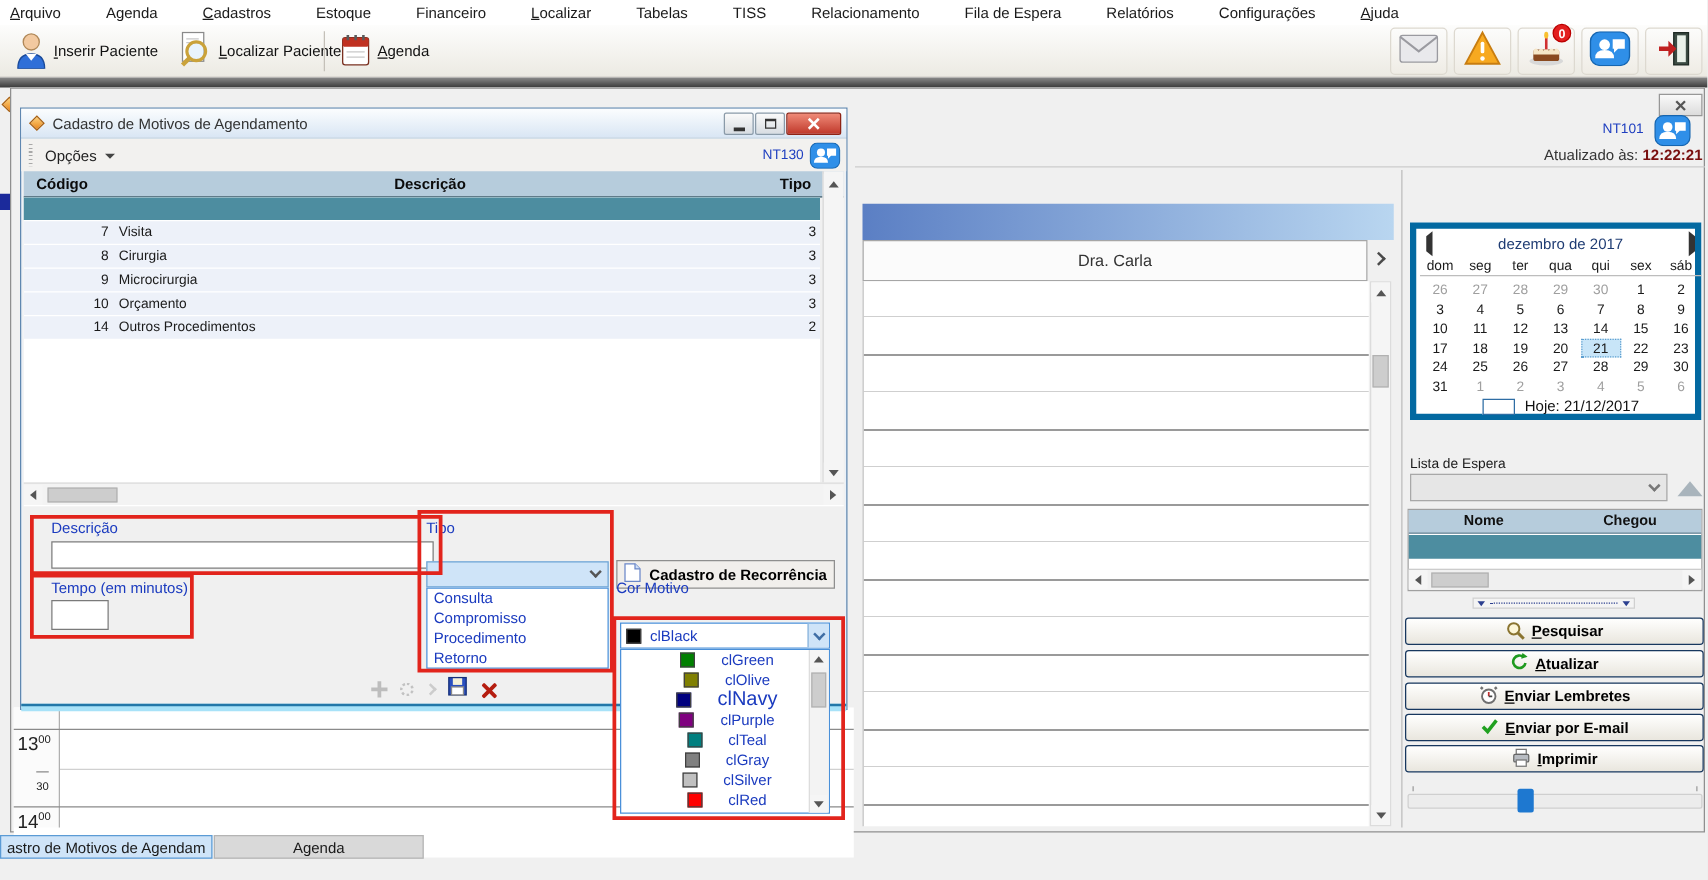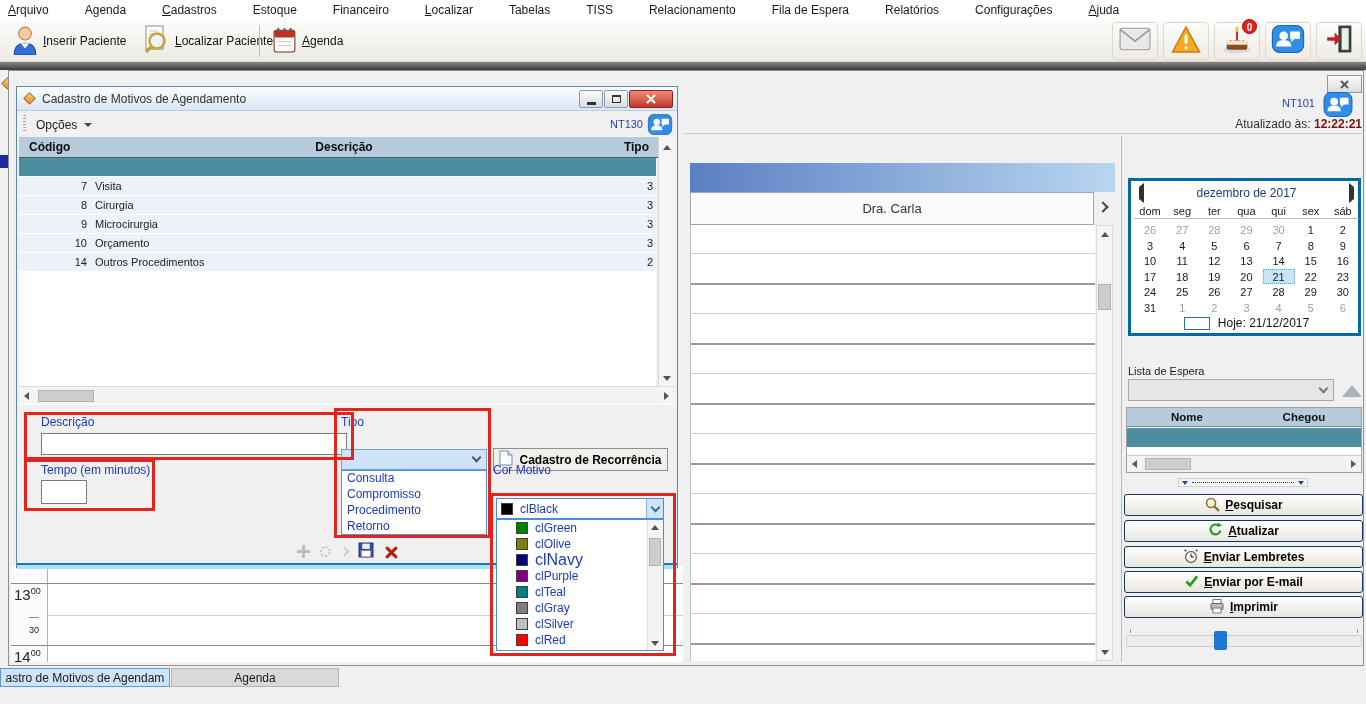--- a/index.html
+++ b/index.html
@@ -61,31 +61,31 @@
   
   .tri-up    { width:0;height:0;border-left:4px solid transparent;border-right:4px solid transparent;border-bottom:5px solid #555; }
   .tri-down  { width:0;height:0;border-left:4px solid transparent;border-right:4px solid transparent;border-top:5px solid #555; }
   .tri-left  { width:0;height:0;border-top:4px solid transparent;border-bottom:4px solid transparent;border-right:5px solid #555; }
   .tri-right { width:0;height:0;border-top:4px solid transparent;border-bottom:4px solid transparent;border-left:5px solid #555; }
   .chev-r { width:8px;height:8px;border-right:2px solid #4a4a4a;border-top:2px solid #4a4a4a;transform:rotate(45deg); }
   .chev-d { width:7px;height:7px;border-right:2px solid #3f6ea5;border-bottom:2px solid #3f6ea5;transform:rotate(45deg);margin-top:-3px; }
   .caret-down { width:0;height:0;border-left:4px solid transparent;border-right:4px solid transparent;border-top:4px solid #444; }
 
   
-  #btmgrid { position:absolute; left:11px; top:566px; width:672px; height:96px; background:#fff; }
+  #btmgrid { position:absolute; left:11px; top:566px; width:672px; height:120px; background:#fff; }
   #gutter { position:absolute; left:0; top:0; width:37px; height:96px; background:#fbfbfb; border-right:1px solid #b0b0b0; }
   .gline-dark { position:absolute; height:1px; background:#8a8a8a; }
   .gline-light { position:absolute; height:1px; background:#d0d0d0; }
   .g-hour { font-size:15px; color:#222; }
   .g-min { font-size:9px; color:#222; vertical-align:6px; }
 
   
   #rpanel-border { position:absolute; left:1121px; top:136px; width:1px; height:526px; background:#bcbcbc; }
 
-  #calendar { position:absolute; left:1128px; top:178px; width:233px; height:158px; background:#fff; border:3px solid #0369a1; font-size:11px; }
+  #calendar { position:absolute; left:1128px; top:178px; width:233px; height:158px; background:#fff; border:5px solid #0369a1; font-size:11px; }
   #cal-head { position:absolute; left:0; top:4px; width:231px; height:16px; display:flex; align-items:center; }
   #cal-month { flex:1; text-align:center; font-size:12px; color:#1f3c73; }
   #cal-daynames { position:absolute; left:3px; top:24px; width:225px; display:flex; border-bottom:1px solid #bdbdbd; padding-bottom:1px; }
   .cal-dayname { width:32.14px; text-align:center; color:#1a1a1a; }
   #cal-grid { position:absolute; left:3px; top:41px; width:225px; display:flex; flex-wrap:wrap; }
   .cal-cell { width:32.14px; height:15.5px; line-height:15px; text-align:center; color:#1a1a1a; border:1px solid transparent; }
   .cal-cell.muted { color:#9f9f9f; }
   .cal-cell.sel { background:#c8e5f8; border:1px dotted #5f9fd0; }
   #cal-today { position:absolute; left:0; top:135px; width:231px; display:flex; align-items:center; justify-content:center; gap:8px; font-size:12px; color:#111; }
   #hoje-box { width:26px; height:13px; border:1px solid #2e6da4; background:#fff; }
@@ -161,21 +161,21 @@
   #btn-recorr { position:absolute; left:474px; top:43px; width:175px; height:23px; background:#f1efec; border:1px solid #8f8f8f;
                 display:flex; align-items:center; justify-content:center; gap:6px; font-size:12px; font-weight:bold; color:#000; }
 
   #cor-combo { position:absolute; left:477px; top:93px; width:168px; height:21px; background:#fff; border:1px solid #4a90d9;
                display:flex; align-items:center; gap:7px; padding-left:4px; }
   #cor-chevbtn { position:absolute; right:0; top:0; width:17px; height:19px; background:#cfe4f8; border-left:1px solid #8ab4dc;
                  display:flex; align-items:center; justify-content:center; }
   .swatch { width:12px; height:12px; border:1px solid #404040; display:inline-block; flex:0 0 auto; }
   #cor-list { position:absolute; left:477px; top:114px; width:168px; height:132px; background:#fff; border:1px solid #4a90d9;
               z-index:20; padding-right:16px; }
-  .cor-item { display:flex; align-items:center; gap:7px; padding-left:19px; height:16px; }
+  .cor-item { display:flex; align-items:center; gap:21px; padding-left:19px; height:16px;justify-content:center; }
   #cor-scroll { position:absolute; right:0; top:0; width:16px; height:130px; background:#f3f3f3; border-left:1px solid #ddd; }
 
   .redbox { position:absolute; border:3px solid #e2241c; z-index:50; pointer-events:none; }
 
   #dlg-nav { position:absolute; left:2px; top:453px; width:656px; height:23px; display:flex; align-items:center; justify-content:center; gap:10px; }
   .plus-gray { position:relative; width:13px; height:13px; }
   .plus-gray::before { content:""; position:absolute; left:5px; top:0; width:3px; height:13px; background:#bdbdbd; }
   .plus-gray::after { content:""; position:absolute; left:0; top:5px; width:13px; height:3px; background:#bdbdbd; }
   .refresh-gray { width:11px; height:11px; border:2px dotted #c2c2c2; border-radius:50%; }
   .chev-gray { width:7px; height:7px; border-right:2px solid #cccccc; border-top:2px solid #cccccc; transform:rotate(45deg); }

